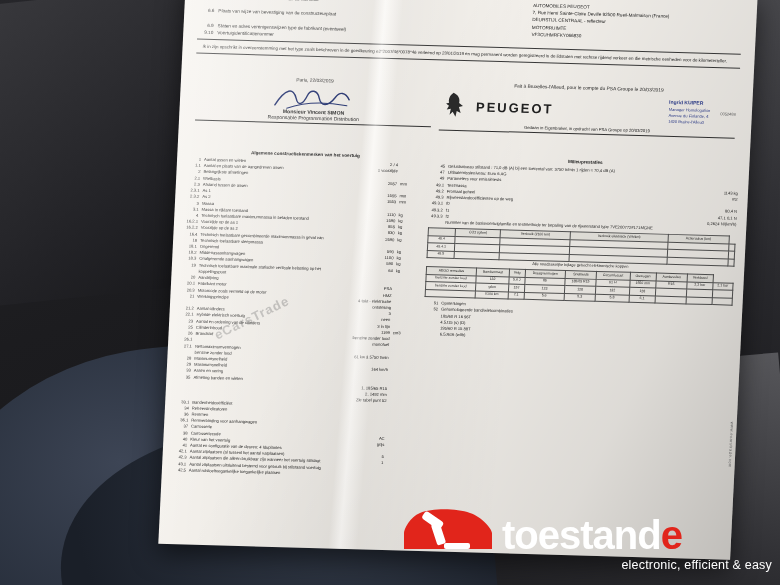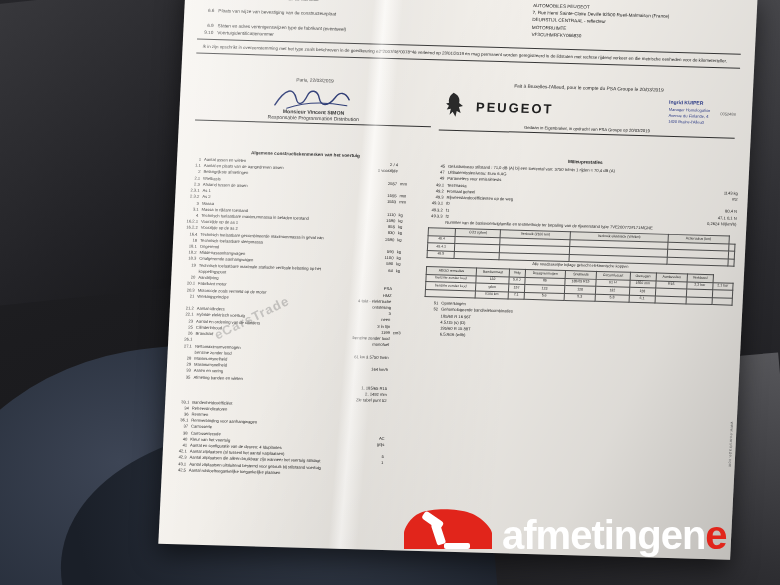--- a/index.html
+++ b/index.html
@@ -738,18 +738,19 @@
           <path d="M20 20 C32 14 58 14 70 20 L76 32 L16 32 Z" fill="#ffffff" opacity=".0"></path>
           <g fill="#ffffff">
             <rect x="34" y="24" width="9" height="22" rx="2" transform="rotate(-18 38 35)"></rect>
             <rect x="22" y="17" width="22" height="9" rx="3" transform="rotate(35 33 21)"></rect>
             <rect x="44" y="44" width="26" height="6" rx="2"></rect>
           </g>
         </svg>
       </div>
       <div>
         <div class="logo-text">
-          <span>afmetingen</span><span class="red">e</span>
+          <span>toestand</span><span class="red">e</span>
         </div>
       </div>
     </div>
+    <div class="logo-sub">electronic, efficient &amp; easy</div>
   </div>
 </div>
 
 </body></html>

